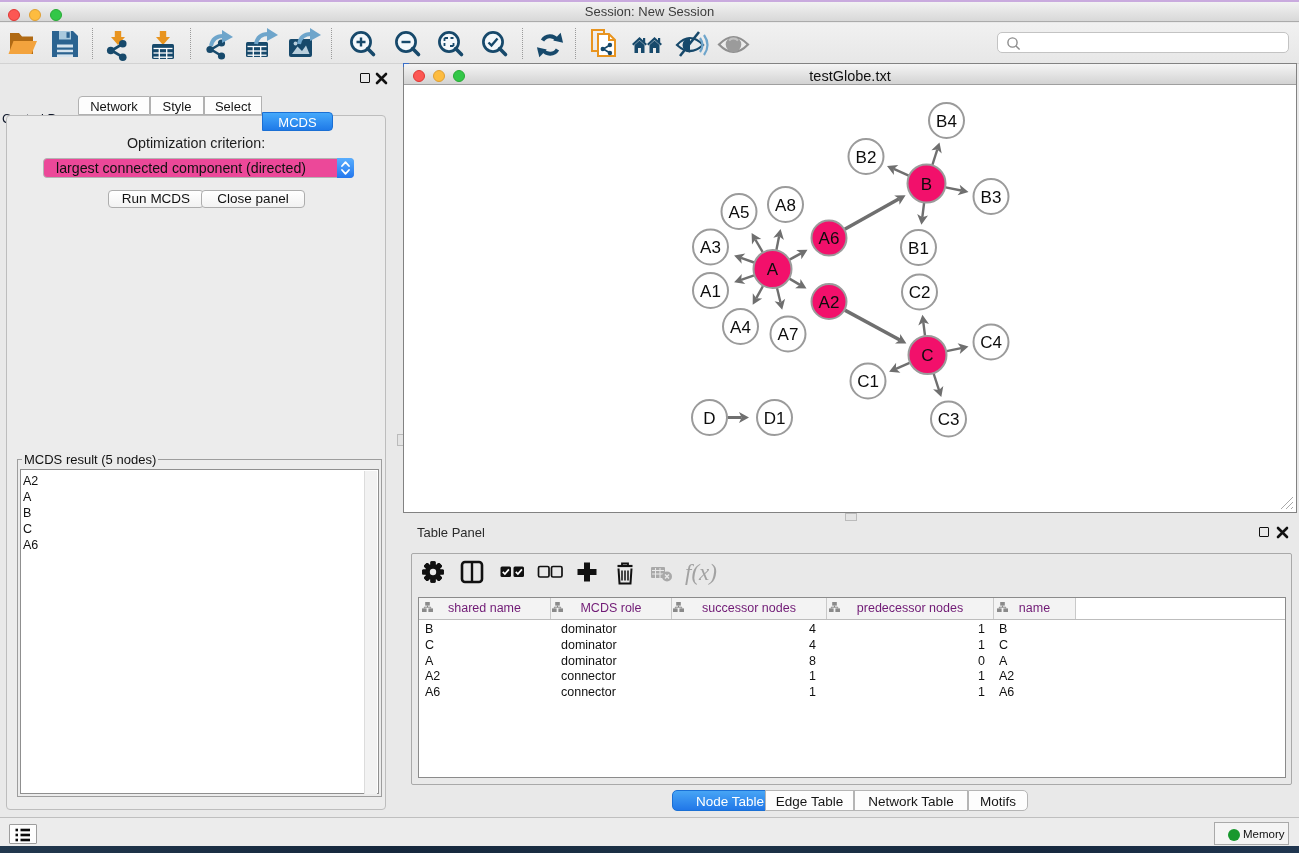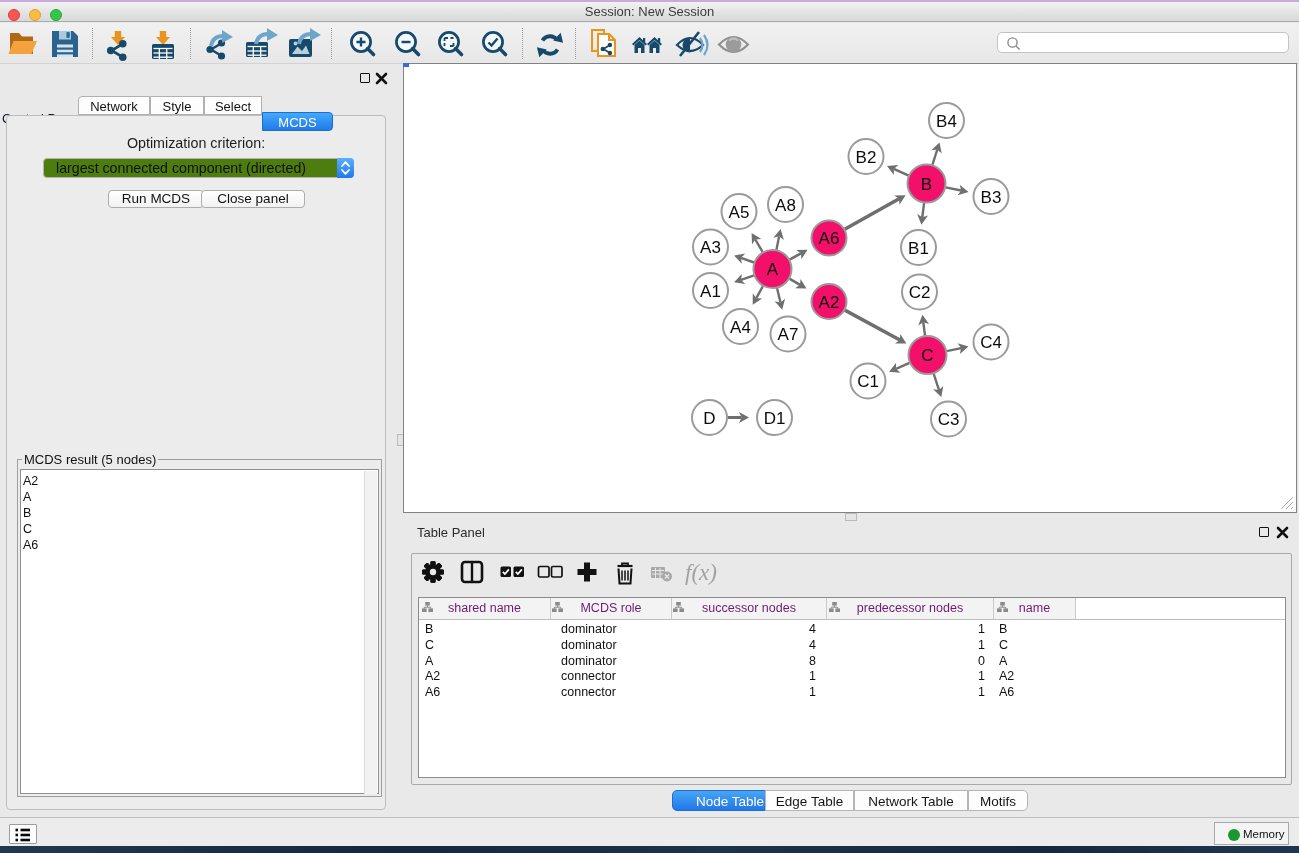--- a/index.html
+++ b/index.html
@@ -20,21 +20,21 @@
   
   #cp-title { left:2px; top:71px; font-size:13px; color:#0f172a;margin-top:40px; }
   .pmax { width:10px; height:10px; border:1.6px solid #111; border-radius:1px; }
   .tabsrow { left:0; top:96px; width:392px; height:19px; z-index:5; }
   .tab { position:absolute; top:0; height:19px; line-height:19px; text-align:center;
      font-size:13px; color:#141414; background:#fdfdfd; border:1px solid #b1b1b1; }
   .tabsel { background:linear-gradient(#45a9fb,#1f7ae8); color:#fff; border:1px solid #1a6fd4; }
   #cp-box { left:6px; top:115px; width:380px; height:695px; background:#ececec;
     border:1px solid #bdbdbd; border-radius:4px; }
   #opt-label { left:0; top:135px; width:392px; text-align:center; font-size:14.3px; color:#1d1d1d; }
-  #dropdown { left:43px; top:158px; width:311px; height:20px; background:#4d7c0f;
+  #dropdown { left:43px; top:158px; width:311px; height:20px; background:#ec4899;
     border:1px solid #b4b4b4; border-radius:4px; font-size:14.2px; color:#111; }
   #dd-spin { right:-1px; top:-1px; width:17px; height:20px; border-radius:0 4px 4px 0;
     background:linear-gradient(#59aefe,#2377ee); }
   .btn { position:absolute; top:190px; height:18px; background:linear-gradient(#ffffff,#f2f2f2);
     border:1px solid #adadad; border-radius:4px; font-size:13.5px; color:#111;
     text-align:center; line-height:16px; }
   #fieldset { left:17px; top:459px; width:365px; height:338px; border:1px solid #9d9d9d; }
   #fs-legend { left:22px; top:452px; background:#ebebeb; padding:0 2px; font-size:13px; color:#111; }
   #fs-white { left:20px; top:469px; width:359px; height:325px; background:#fff; border:1px solid #8f8f8f; }
   #fs-scroll { right:1px; top:1px; width:13px; height:323px; background:#f2f2f2; border-left:1px solid #dcdcdc; }
@@ -221,20 +221,26 @@
 <div class="abs" id="fs-white">
     <div class="abs" id="fs-scroll"></div>
   </div>
 <div class="abs" id="fs-list">A2<br>A<br>B<br>C<br>A6</div>
 
 <div class="abs" style="left:397px; top:434px; width:8px; height:12px; background:#e4e4e4; border:1px solid #bbb;"></div>
 <div class="abs" style="left:845px; top:513px; width:12px; height:8px; background:#e4e4e4; border:1px solid #bbb;"></div>
 
 <div class="abs" id="netwin">
   <div class="abs" style="left:-1px; top:-1px; width:6px; height:4px; background:#3a6fc9;"></div>
+  <div class="abs" id="net-titlebar">
+    <div class="tl" style="left:9px; background:#fc5753; border:1px solid #df3734;"></div>
+    <div class="tl" style="left:29px; background:#fdbc40; border:1px solid #de9f34;"></div>
+    <div class="tl" style="left:49px; background:#33c748; border:1px solid #27aa35;"></div>
+    <div id="net-title">testGlobe.txt</div>
+  </div>
   <svg class="abs" style="right:2px; bottom:2px;" width="14" height="14" viewBox="0 0 14 14">
     <path d="M13 1 L1 13 M13 6 L6 13 M13 11 L11 13" stroke="#aaa" stroke-width="1"></path>
   </svg>
 </div>
 <svg class="abs" style="left:404px; top:88px;" width="893" height="424" viewBox="0 0 893 424">
 <line x1="358.7" y1="164.2" x2="351.3" y2="151.5" stroke="#6f6f6f" stroke-width="2.4"></line>
 <path d="M347.6 145.1 L357.3 151.0 L351.3 151.5 L348.0 156.5 Z" fill="#6f6f6f"></path>
 <line x1="372.4" y1="161.9" x2="375.1" y2="148.3" stroke="#6f6f6f" stroke-width="2.4"></line>
 <path d="M376.6 141.0 L379.9 151.9 L375.1 148.3 L369.3 149.7 Z" fill="#6f6f6f"></path>
 <line x1="350.1" y1="174.5" x2="337.0" y2="169.8" stroke="#6f6f6f" stroke-width="2.4"></line>

